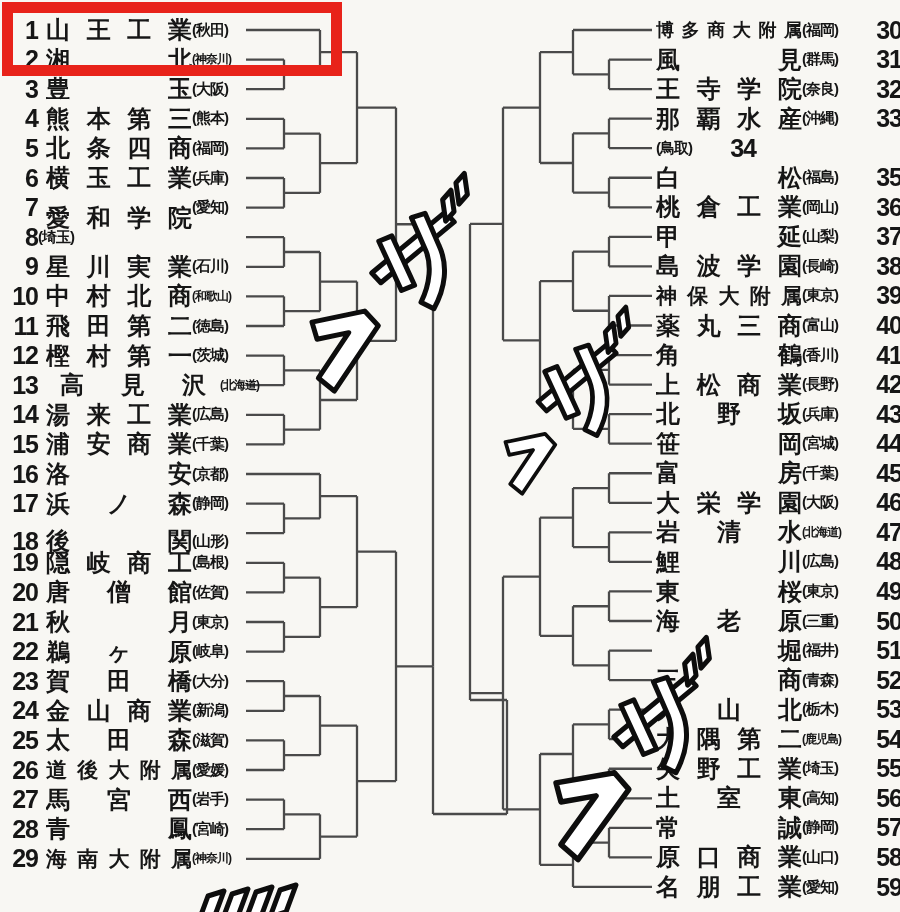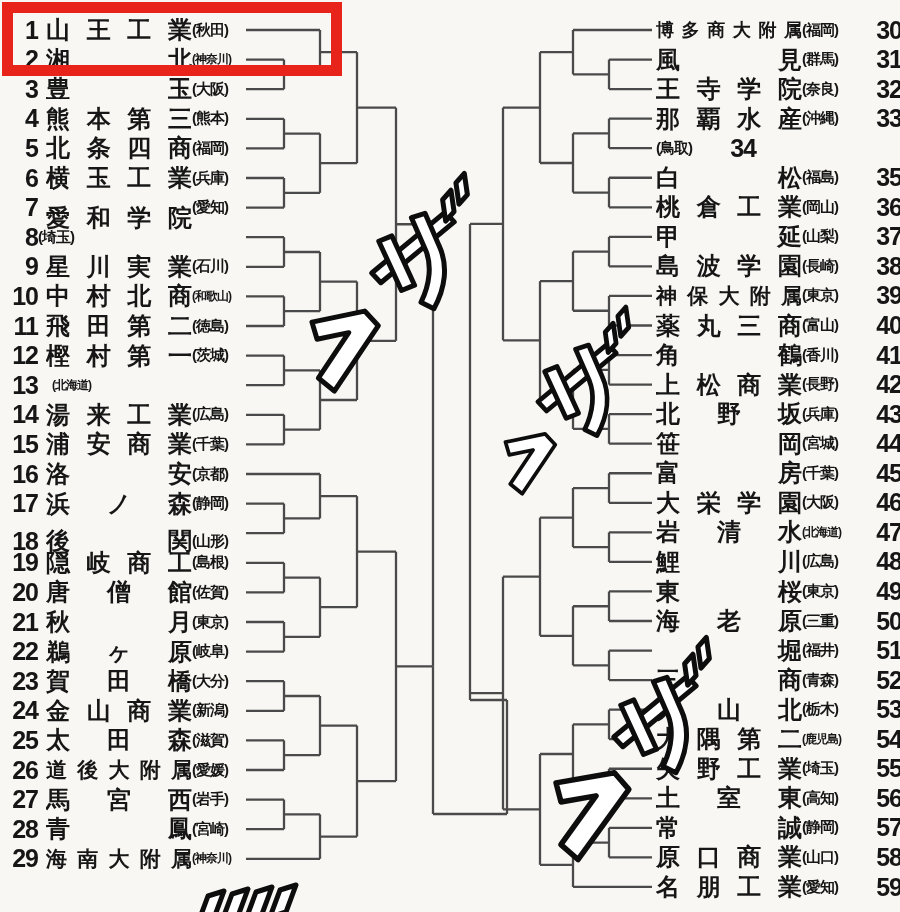--- a/index.html
+++ b/index.html
@@ -263,20 +263,21 @@
         <span class="nm" style="font-size: 24px;">飛田第二</span>
         <span class="pref" style="font-size: 15px;">(徳島)</span>
       </div>
       <div class="row row-l" style="top: 340.6px; left: 0px;">
         <span class="seed">12</span>
         <span class="nm" style="font-size: 24px;">樫村第一</span>
         <span class="pref" style="font-size: 15px;">(茨城)</span>
       </div>
       <div class="row row-l" style="top: 370.2px; left: 0px; gap: 14px;">
         <span class="seed">13</span>
+        <span class="nm" style="font-size: 24px;">高見沢</span>
         <span class="pref" style="font-size: 12px;">(北海道)</span>
       </div>
       <div class="row row-l" style="top: 399.8px; left: 0px;">
         <span class="seed">14</span>
         <span class="nm" style="font-size: 24px;">湯来工業</span>
         <span class="pref" style="font-size: 15px;">(広島)</span>
       </div>
       <div class="row row-l" style="top: 429.4px; left: 0px;">
         <span class="seed">15</span>
         <span class="nm" style="font-size: 24px;">浦安商業</span>

